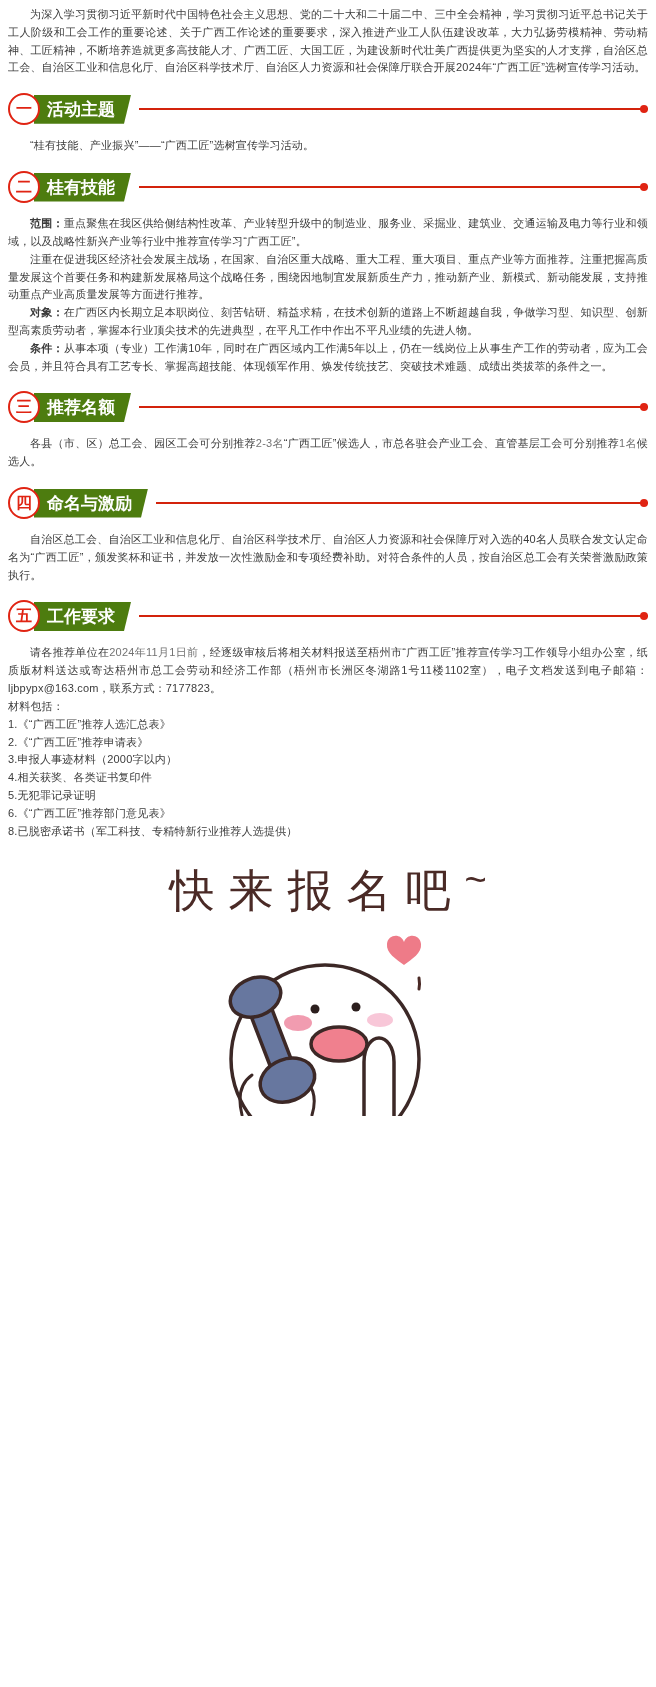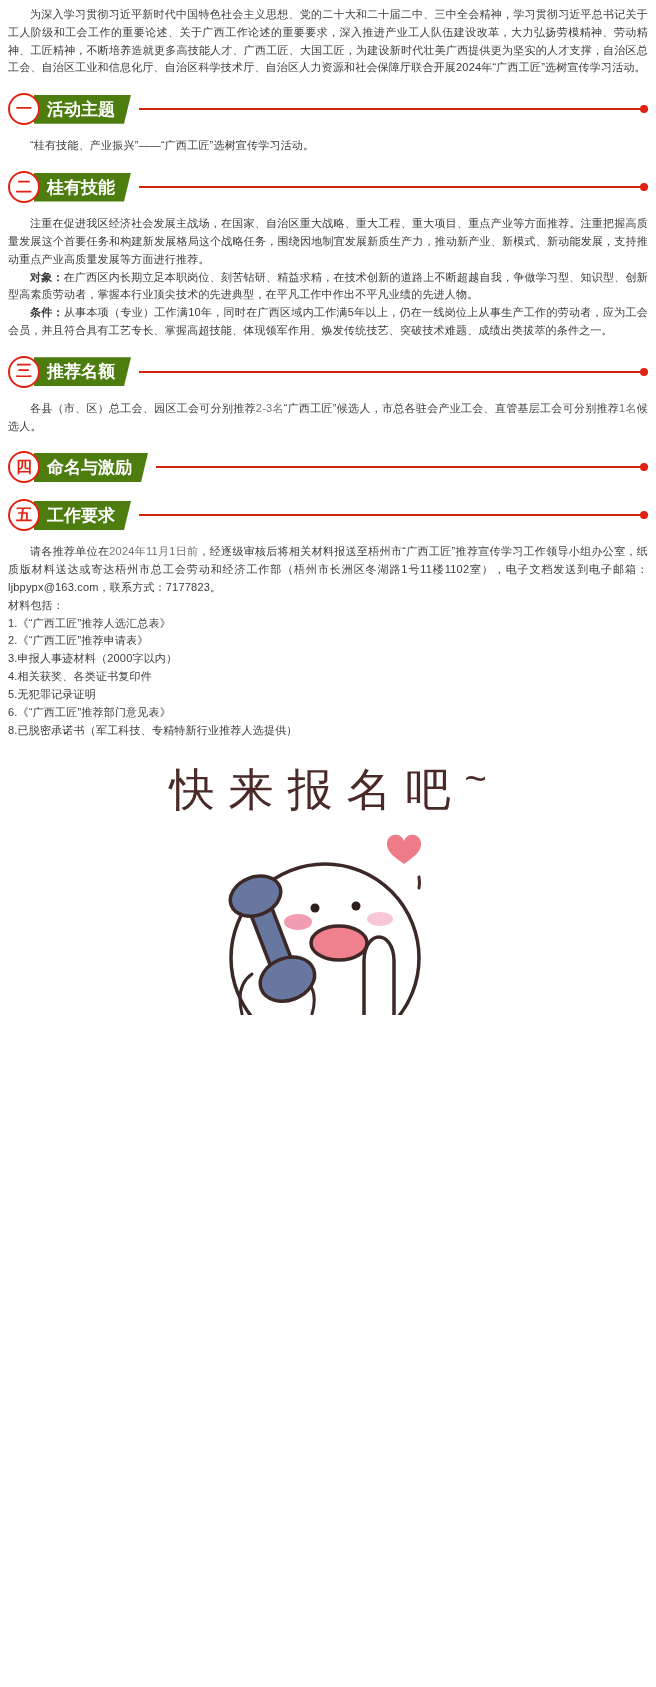--- a/index.html
+++ b/index.html
@@ -54,36 +54,38 @@
     <span class="lbl">活动主题</span>
     <span class="rule"></span>
   </div>
   <p class="p ind">“桂有技能、产业振兴”——“广西工匠”选树宣传学习活动。</p>
 
   <div class="sec-head">
     <span class="circ">二</span>
     <span class="lbl">桂有技能</span>
     <span class="rule"></span>
   </div>
+  <p class="p ind"><span class="bd">范围：</span><span>重点聚焦在我区供给侧结构性改革、产业转型升级中的制造业、服务业、采掘业、建筑业、交通运输及电力等行业和领域，以及战略性新兴产业等行业中推荐宣传学习“广西工匠”。</span></p>
   <p class="p ind">注重在促进我区经济社会发展主战场，在国家、自治区重大战略、重大工程、重大项目、重点产业等方面推荐。注重把握高质量发展这个首要任务和构建新发展格局这个战略任务，围绕因地制宜发展新质生产力，推动新产业、新模式、新动能发展，支持推动重点产业高质量发展等方面进行推荐。</p>
   <p class="p ind"><span class="bd">对象：</span><span>在广西区内长期立足本职岗位、刻苦钻研、精益求精，在技术创新的道路上不断超越自我，争做学习型、知识型、创新型高素质劳动者，掌握本行业顶尖技术的先进典型，在平凡工作中作出不平凡业绩的先进人物。</span></p>
   <p class="p ind"><span class="bd">条件：</span><span>从事本项（专业）工作满10年，同时在广西区域内工作满5年以上，仍在一线岗位上从事生产工作的劳动者，应为工会会员，并且符合具有工艺专长、掌握高超技能、体现领军作用、焕发传统技艺、突破技术难题、成绩出类拔萃的条件之一。</span></p>
 
   <div class="sec-head">
     <span class="circ">三</span>
     <span class="lbl">推荐名额</span>
     <span class="rule"></span>
   </div>
   <p class="p ind"><span>各县（市、区）总工会、园区工会可分别推荐</span><span class="rd">2-3名</span><span>“广西工匠”候选人，市总各驻会产业工会、直管基层工会可分别推荐</span><span class="rd">1名</span><span>候选人。</span></p>
 
   <div class="sec-head">
     <span class="circ">四</span>
     <span class="lbl">命名与激励</span>
     <span class="rule"></span>
   </div>
+  <p class="p ind">自治区总工会、自治区工业和信息化厅、自治区科学技术厅、自治区人力资源和社会保障厅对入选的40名人员联合发文认定命名为“广西工匠”，颁发奖杯和证书，并发放一次性激励金和专项经费补助。对符合条件的人员，按自治区总工会有关荣誉激励政策执行。</p>
 
   <div class="sec-head">
     <span class="circ">五</span>
     <span class="lbl">工作要求</span>
     <span class="rule"></span>
   </div>
   <p class="p ind"><span>请各推荐单位在</span><span class="rd">2024年11月1日前</span><span>，经逐级审核后将相关材料报送至梧州市“广西工匠”推荐宣传学习工作领导小组办公室，纸质版材料送达或寄达梧州市总工会劳动和经济工作部（梧州市长洲区冬湖路1号11楼1102室），电子文档发送到电子邮箱：ljbpypx@163.com，联系方式：7177823。</span></p>
   <p class="p">材料包括：</p>
   <p class="p">1.《“广西工匠”推荐人选汇总表》</p>
   <p class="p">2.《“广西工匠”推荐申请表》</p>

